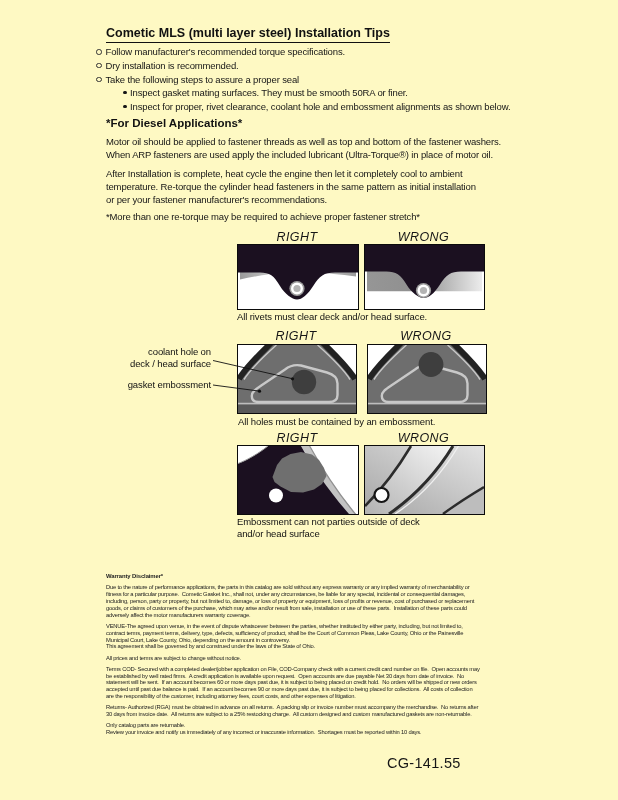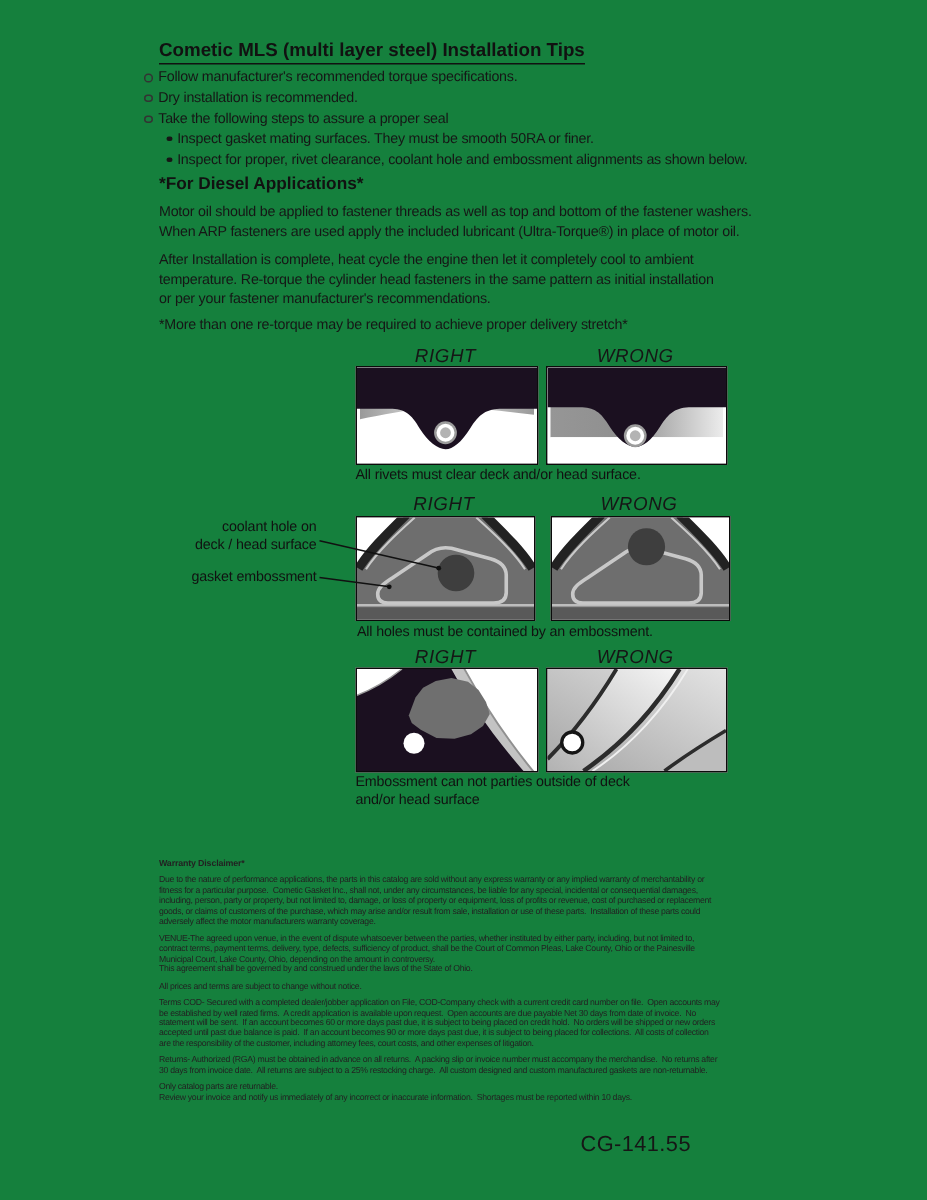--- a/index.html
+++ b/index.html
@@ -1,29 +1,29 @@
 <!DOCTYPE html>
 <html><head>
 <meta charset="utf-8">
 <style>
   html,body{margin:0;padding:0;background:#fff;}
   #page{
-    position:relative;width:618px;height:800px;background:#15803d;
+    position:relative;width:618px;height:800px;background:#fef9c3;
     font-family:"Liberation Sans",sans-serif;color:#1a1a1a;overflow:hidden;
   }
   .abs{position:absolute;}
   
   .title{
     left:106px;top:26px;font-size:12.5px;font-weight:bold;color:#111;
     border-bottom:1.5px solid #111;padding-bottom:2px;letter-spacing:0px;
   }
   .bullets{left:96px;top:45px;font-size:9.5px;letter-spacing:-0.15px;line-height:13.8px;color:#161616;}
   .b-row{display:flex;align-items:flex-start;}
   .b-marker{flex:0 0 auto;width:3.5px;height:3.5px;border:1px solid #333;border-radius:50%;margin:4px 4px 0 0;}
-  .sb-row{display:flex;align-items:flex-start;margin-left:15px;}
+  .sb-row{display:flex;align-items:flex-start;margin-left:27px;}
   .sb-marker{flex:0 0 auto;width:3.6px;height:3.6px;background:#161616;border-radius:50%;margin:4.5px 3.5px 0 0;}
   .diesel-h{left:106px;top:117px;font-size:11.5px;font-weight:bold;color:#111;}
   .body-p{left:106px;font-size:9.5px;letter-spacing:-0.15px;line-height:13.2px;color:#161616;white-space:pre-line;width:420px;}
   
   .dlabel{font-size:12.5px;letter-spacing:0.4px;color:#161616;text-align:center;font-style:italic;}
   .dcaption{font-size:9.5px;letter-spacing:-0.1px;color:#111;line-height:11.5px;white-space:pre-line;}
   .dbox{border:1.6px solid #0b0b0b;display:block;background:#fff;}
   .ann{font-size:9.5px;letter-spacing:-0.1px;color:#111;line-height:11.5px;white-space:pre-line;text-align:right;}
   
   .warranty{left:106px;top:573px;width:460px;color:#222;}
@@ -60,21 +60,21 @@
       <span>Inspect for proper, rivet clearance, coolant hole and embossment alignments as shown below.</span>
     </div>
   </div>
 
   <div class="abs diesel-h">*For Diesel Applications*</div>
   <div class="abs body-p" style="top:135px;">Motor oil should be applied to fastener threads as well as top and bottom of the fastener washers.
 When ARP fasteners are used apply the included lubricant (Ultra-Torque®) in place of motor oil.</div>
   <div class="abs body-p" style="top:167px;">After Installation is complete, heat cycle the engine then let it completely cool to ambient
 temperature. Re-torque the cylinder head fasteners in the same pattern as initial installation
 or per your fastener manufacturer's recommendations.</div>
-  <div class="abs body-p" style="top:210px;">*More than one re-torque may be required to achieve proper delivery stretch*</div>
+  <div class="abs body-p" style="top:210px;">*More than one re-torque may be required to achieve proper fastener stretch*</div>
 
   <div class="abs dlabel" style="left:237px;top:230px;width:120px;">RIGHT</div>
   <div class="abs dlabel" style="left:364px;top:230px;width:119px;">WRONG</div>
 
   <svg class="abs dbox" style="left:237px;top:244px;" width="120" height="64" viewBox="0 0 120 64">
     <defs>
       <linearGradient id="g1l" x1="0" y1="0" x2="1" y2="0">
           <stop offset="0" stop-color="#9a9a9a"></stop>
           <stop offset="1" stop-color="#d8d8d8"></stop>
         </linearGradient>

